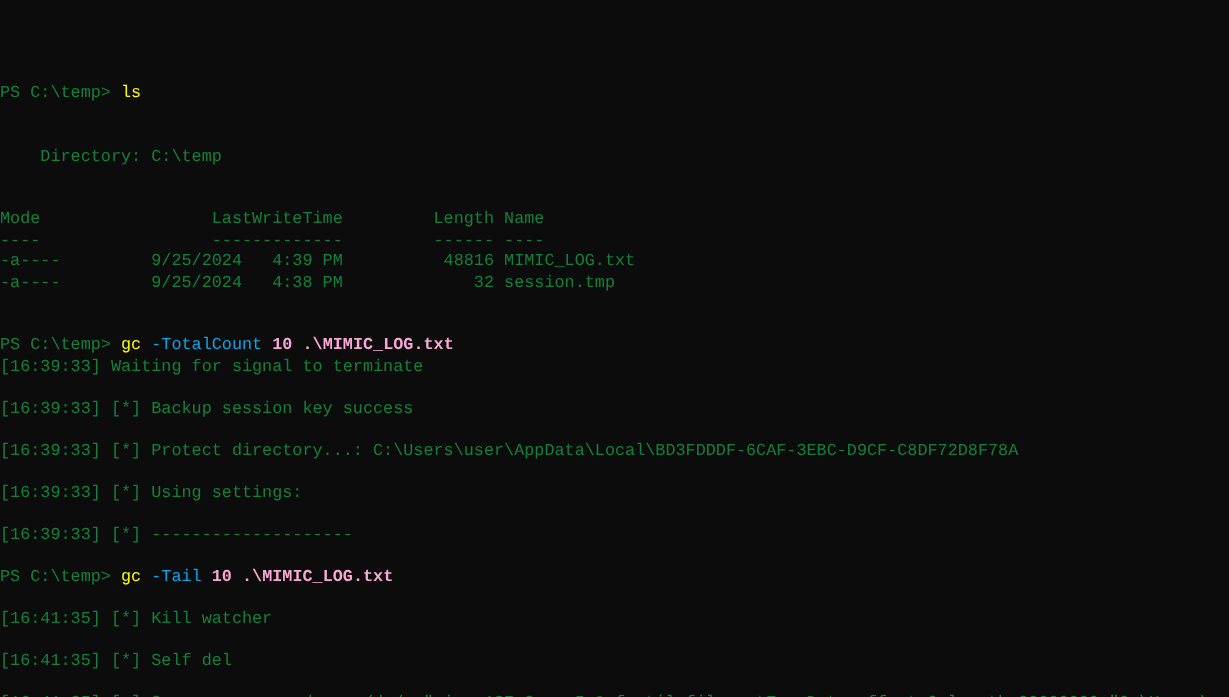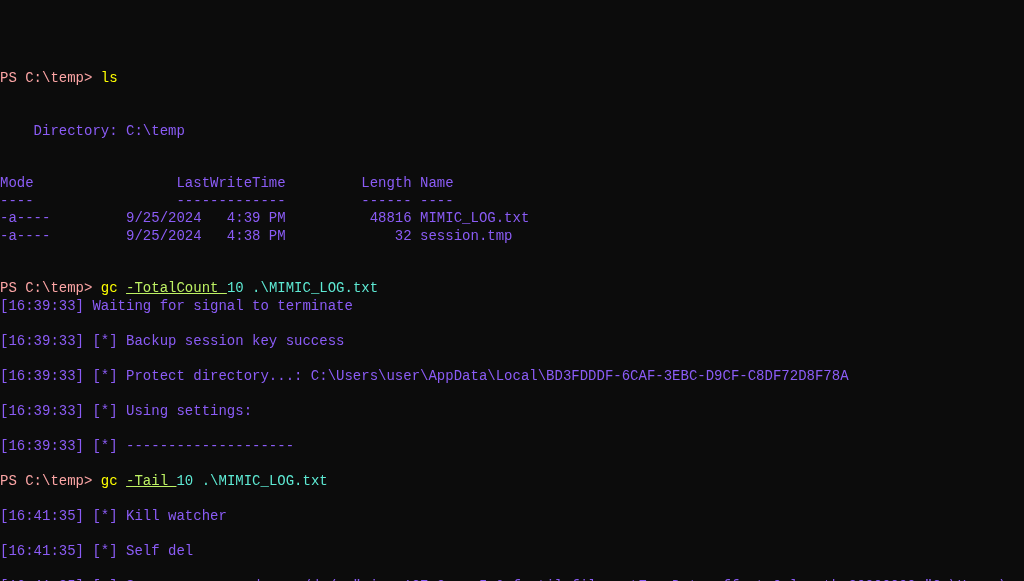--- a/index.html
+++ b/index.html
@@ -9,35 +9,35 @@
       color: #cccccc;
       font-family: Consolas, 'Courier New', monospace;
       font-size: 14px;
       line-height: 1.25;
       white-space: pre;
       overflow-x: auto;
       width: 1024px;
       height: 581px;
     }
     .prompt {
-      color: #fca5a5;
+      color: #15803d;
     }
     .cmd-white {
-      color: #5eead4;
+      color: #f9a8d4;
+      font-weight: bold;
     }
     .cmd-yellow {
       color: #ffff00;
       font-family: Liberation Mono, monospace;
     }
     .cmd-gray {
-      color: #bef264;
-      text-decoration: underline;
+      color: #0ea5e9;
     }
     .output {
-      color: #8b5cf6;
+      color: #15803d;
     }
     .line {
       display: block;
     }
   </style>
 </head>
 <body>
 
 
 

